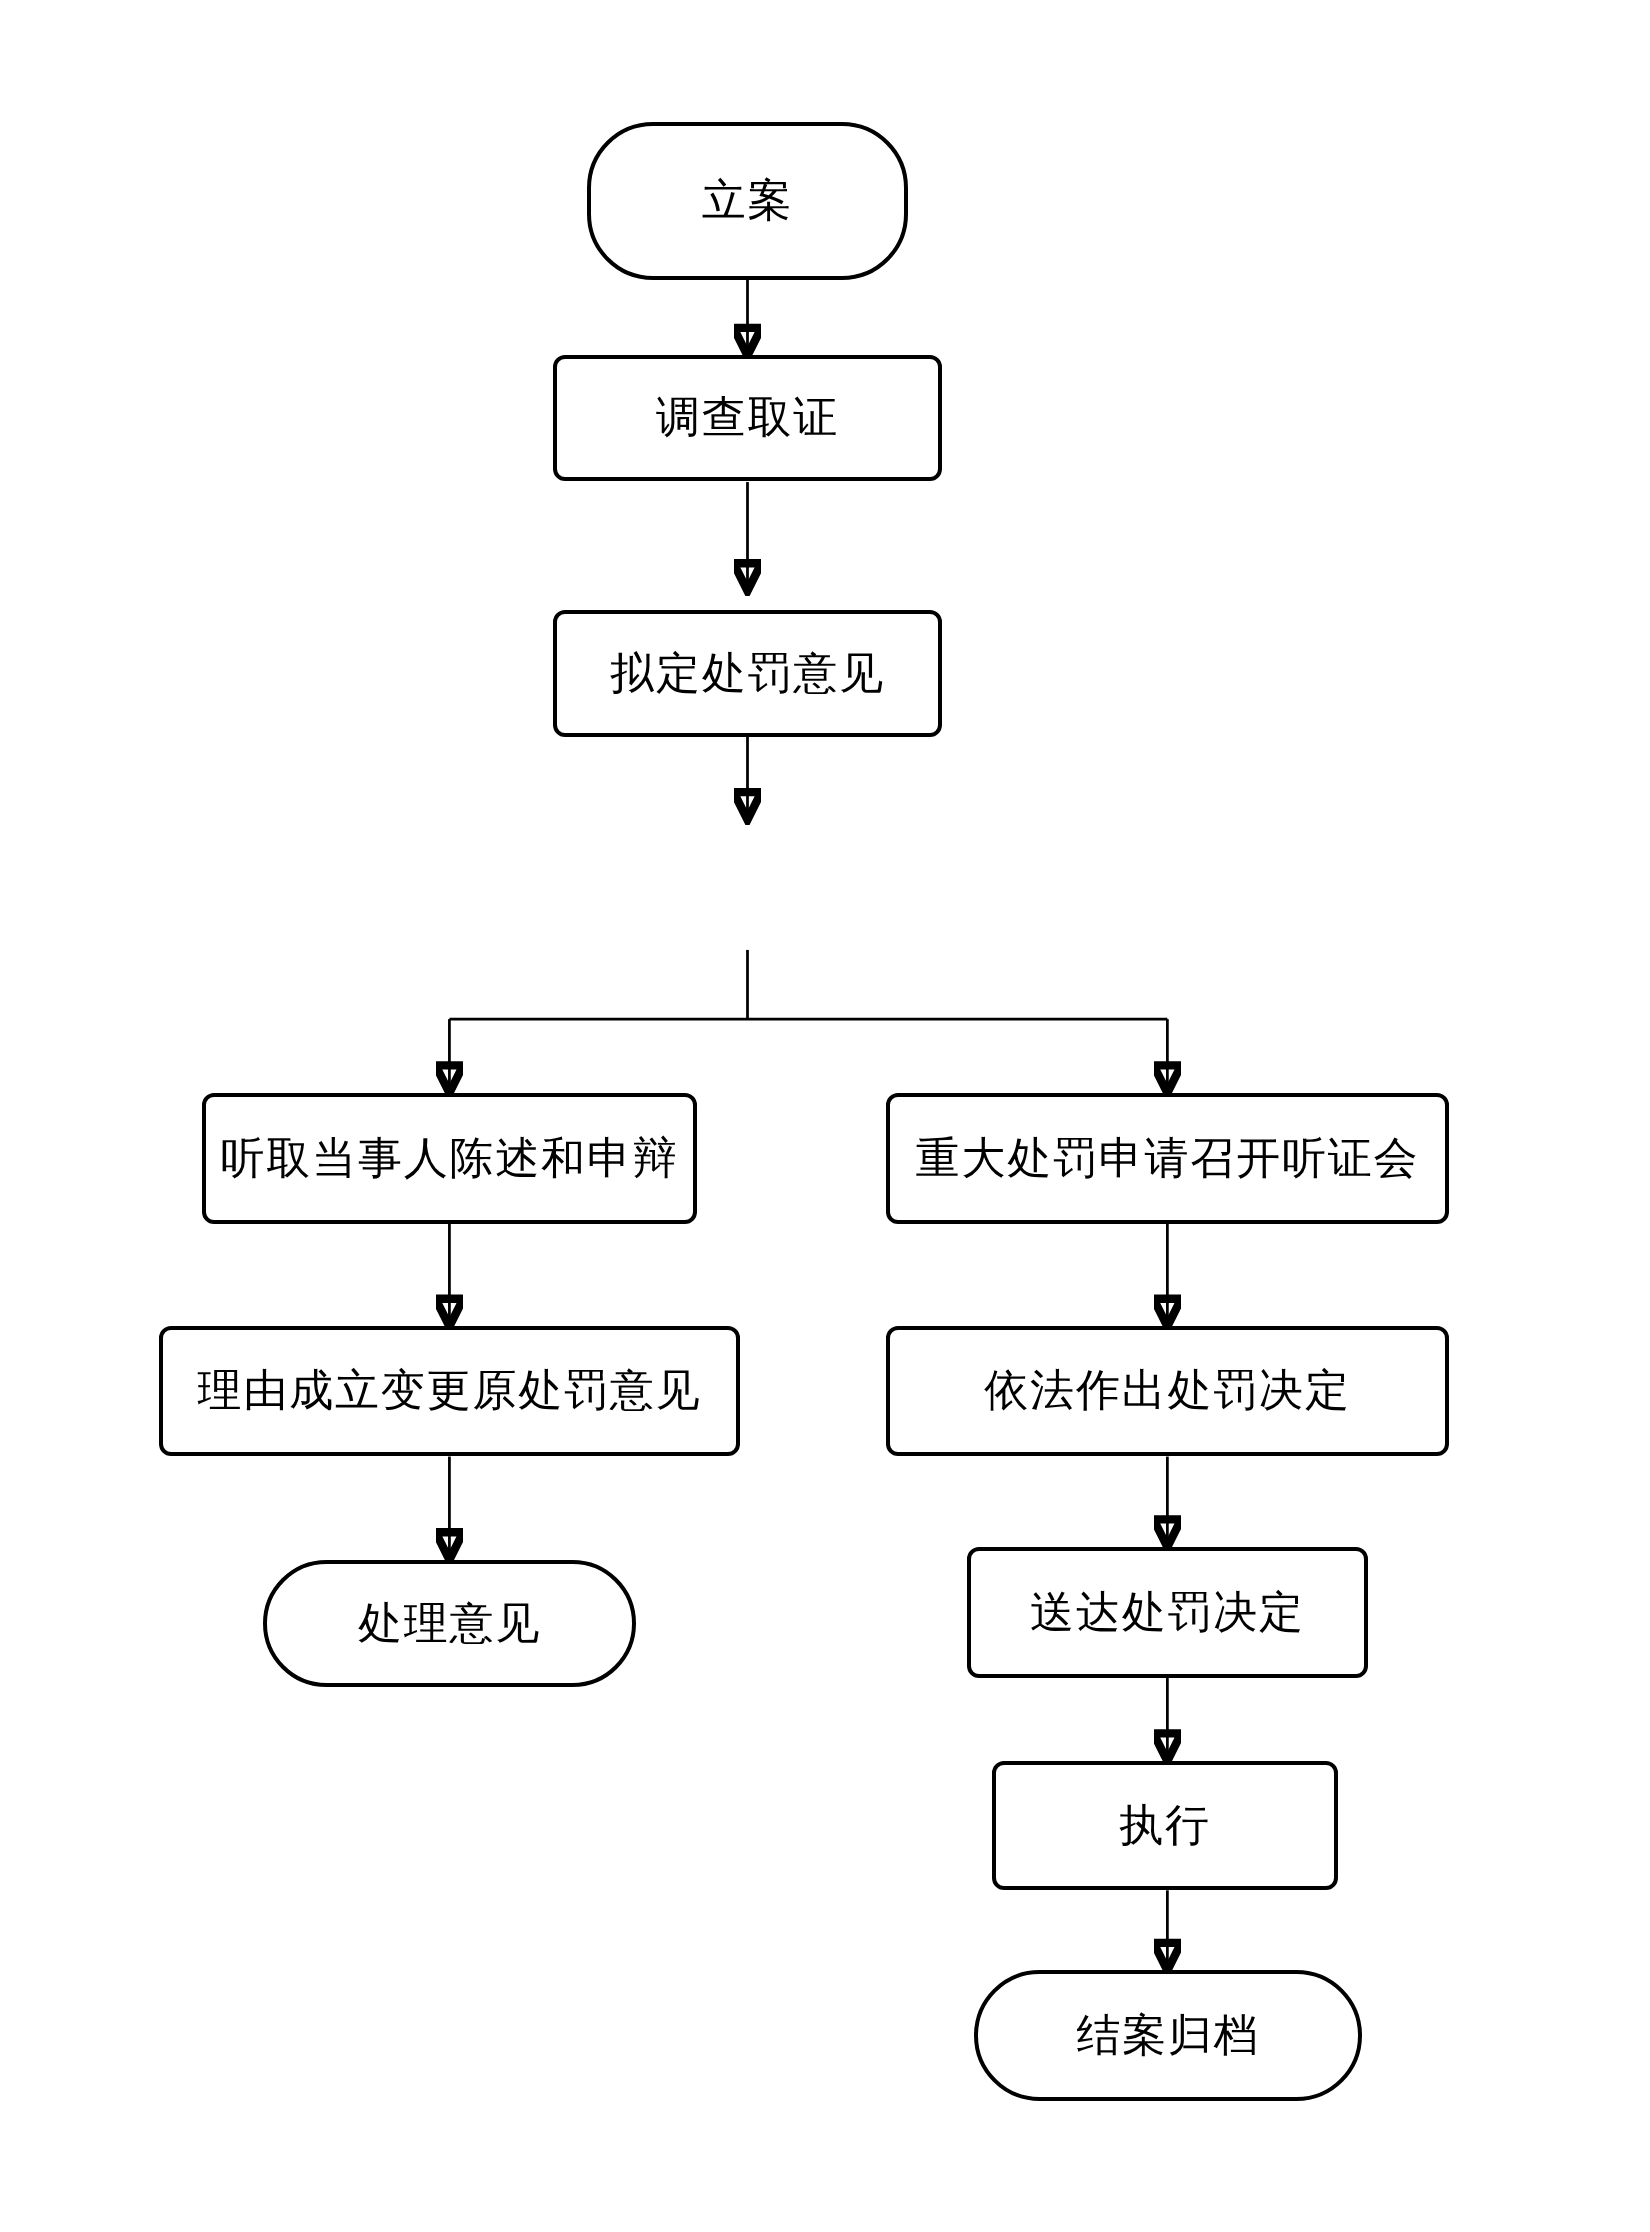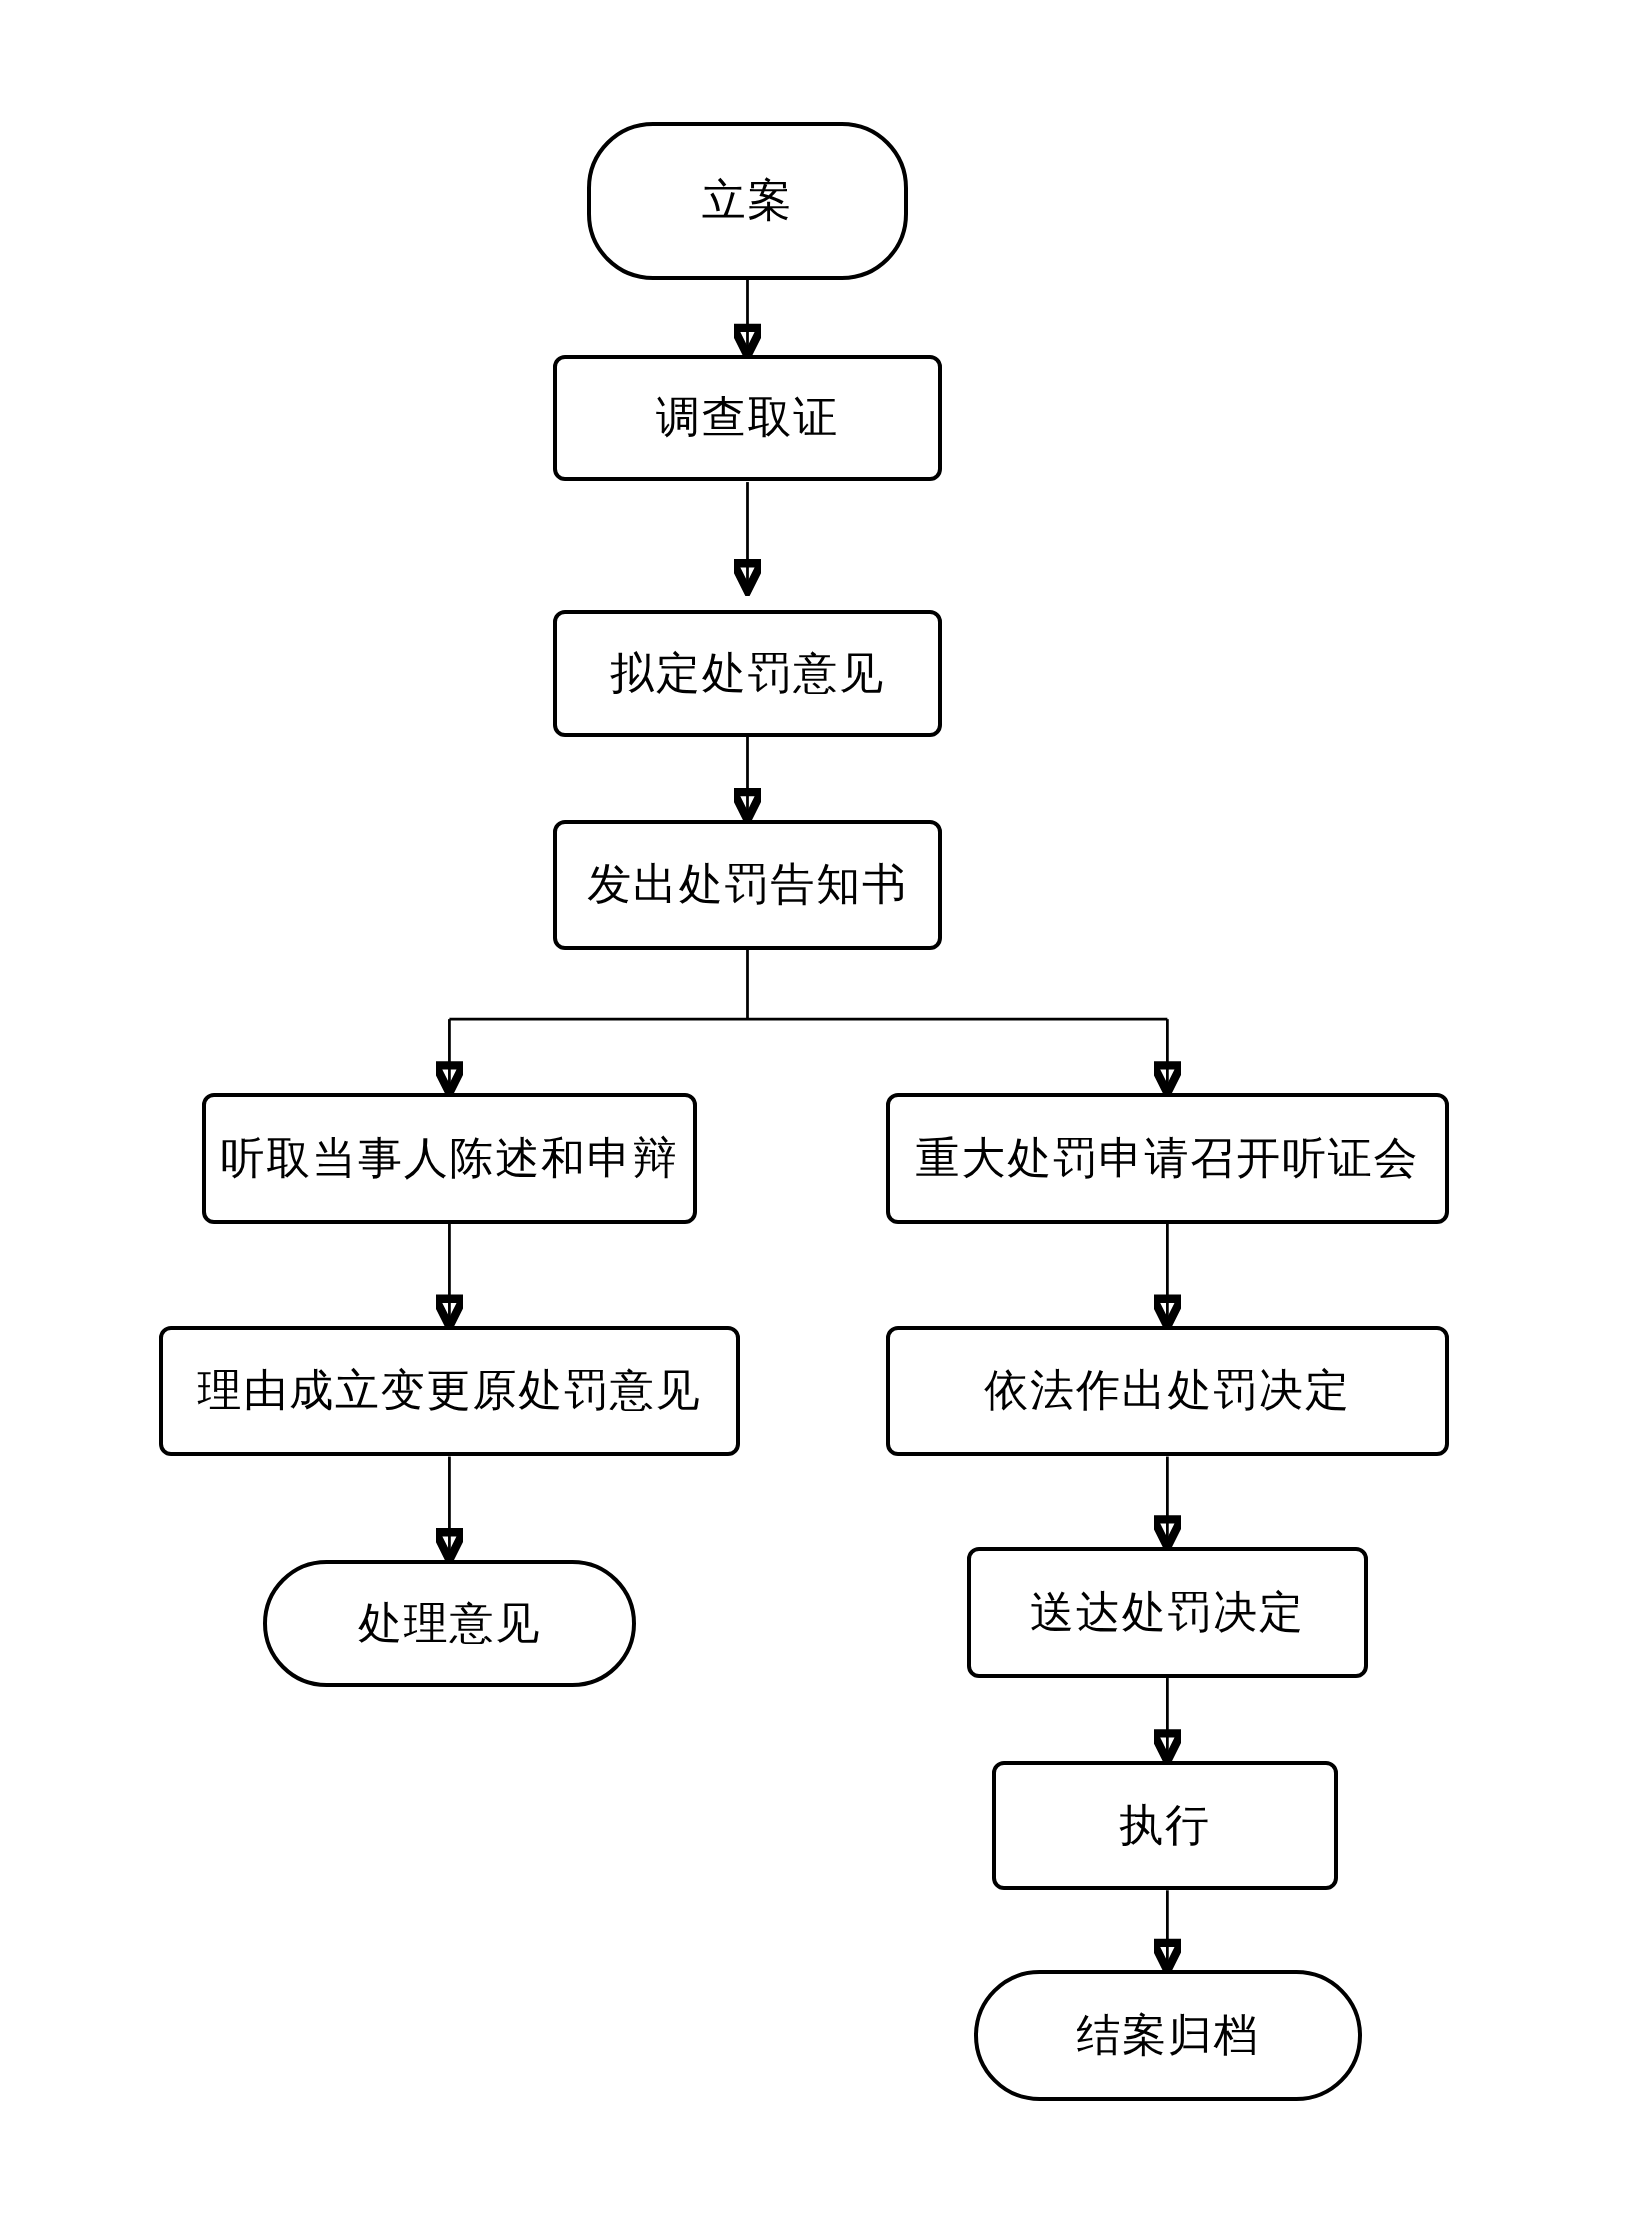--- a/index.html
+++ b/index.html
@@ -84,23 +84,20 @@
   </div>
 
   <div class="node process n-investigate">
     <span>调查取证</span>
   </div>
 
   <div class="node process n-draft-opinion">
     <span>拟定处罚意见</span>
   </div>
 
-  <div class="node process n-issue-notice">
-    <span>发出处罚告知书</span>
-  </div>
 
   <div class="node process n-hear-statement">
     <span>听取当事人陈述和申辩</span>
   </div>
 
   <div class="node process n-major-hearing">
     <span>重大处罚申请召开听证会</span>
   </div>
 
   <div class="node process n-change-opinion">

